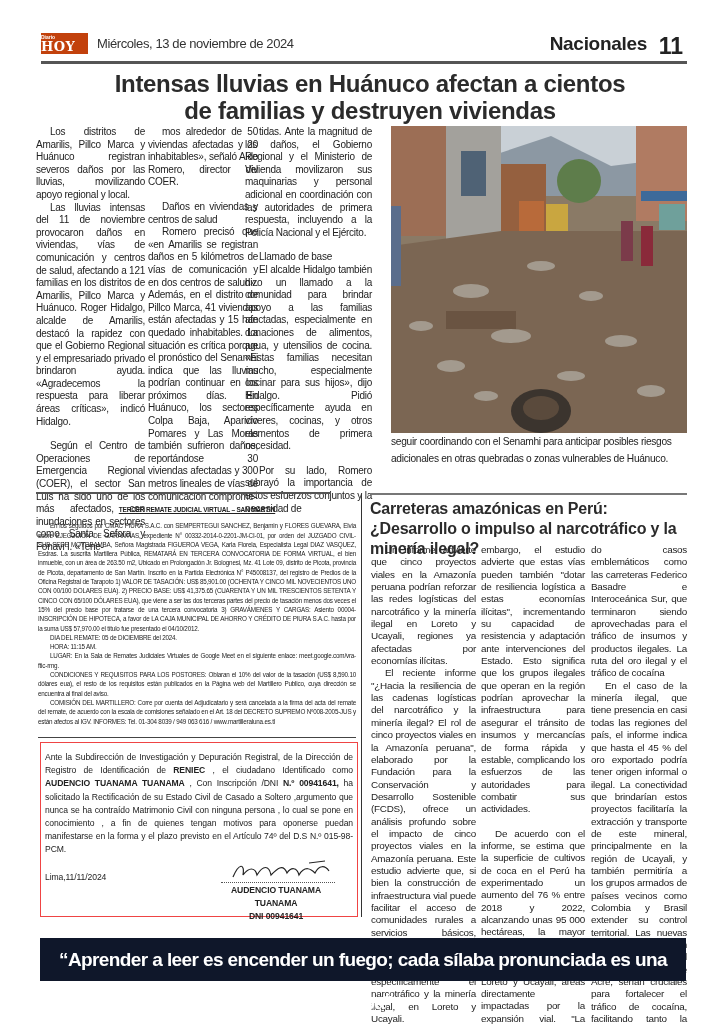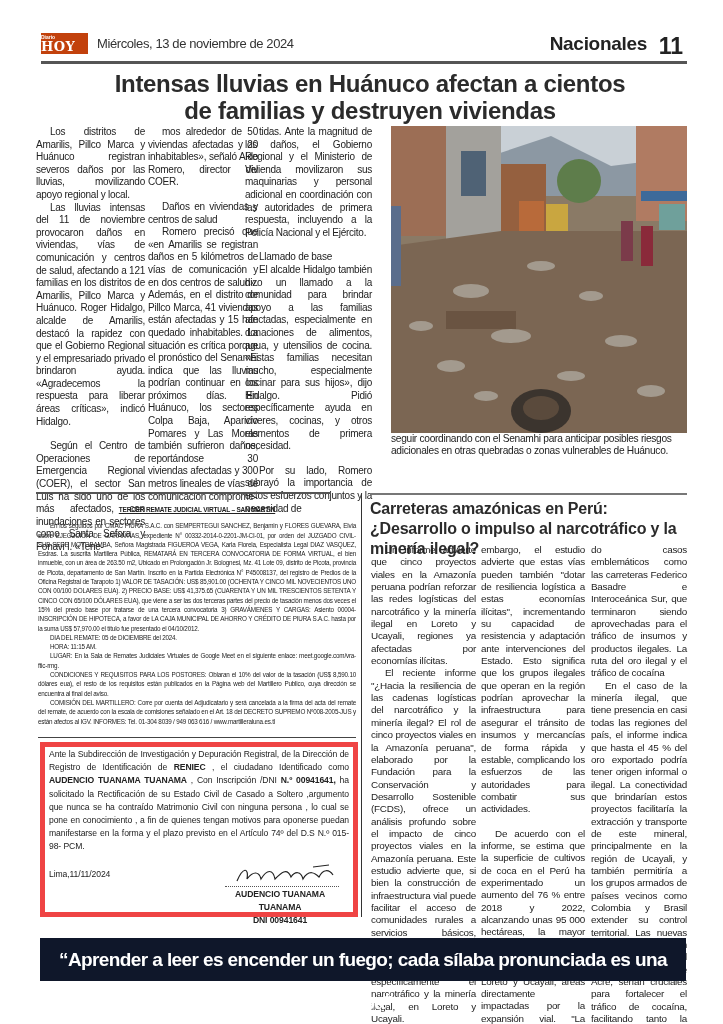--- a/index.html
+++ b/index.html
@@ -20,35 +20,35 @@
   .col { position: absolute; font-size: 10px; line-height: 12.6px; text-align: justify; letter-spacing: -0.25px; color: #222; }
   .col p { text-indent: 14px; }
   .col p.gap { margin-top: 12px; }
   .col p.sub { text-indent: 14px; }
   .c1 { left: 36px; top: 126px; width: 109px; }
   .c2 { left: 148px; top: 126px; width: 110px; }
   .c3 { left: 245px; top: 126px; width: 127px; }
 
   .photo { position: absolute; left: 391px; top: 126px; width: 296px; height: 307px; overflow: hidden; }
   .photo svg { display: block; }
-  .caption { position: absolute; left: 391px; top: 433px; width: 300px; font-size: 10.2px; line-height: 12px; letter-spacing: -0.3px; color: #222; }
+  .caption { position: absolute; left: 391px; top: 433px; width: 300px; font-size: 10.2px; line-height: 17px; letter-spacing: -0.3px; color: #222; }
 
   .rule-mid { position: absolute; left: 36px; top: 492px; width: 295px; height: 2px; background: #555; }
   .rule-mid2 { position: absolute; left: 370px; top: 493px; width: 317px; height: 2px; background: #777; }
   .vsep { position: absolute; left: 361px; top: 494px; width: 1px; height: 423px; background: #333; }
 
   .headline2 { position: absolute; left: 370px; top: 499px; width: 320px; font-size: 16px; font-weight: bold; line-height: 20px; color: #2b2b2b; letter-spacing: -0.2px; }
 
   .notice { position: absolute; left: 38px; top: 505px; width: 318px; font-size: 6.3px; line-height: 9.3px; color: #222; letter-spacing: -0.2px; text-align: justify; }
   .notice .ntitle { text-align: center; font-weight: bold; text-decoration: underline; margin-bottom: 7px; font-size: 6.5px; }
   .notice p { text-indent: 12px; }
 
   .rule-notice { position: absolute; left: 38px; top: 737px; width: 318px; height: 1px; background: #444; }
 
-  .edict { position: absolute; left: 40px; top: 742px; width: 318px; height: 175px; border: 5px solid #ef4444; padding: 1px 4px; font-size: 8.6px; line-height: 13.2px; color: #222; text-align: justify; letter-spacing: -0.1px; }
+  .edict { position: absolute; left: 40px; top: 742px; width: 318px; height: 175px; border: 1px solid #ef4444; padding: 8px 4px; font-size: 8.6px; line-height: 13.2px; color: #222; text-align: justify; letter-spacing: -0.1px; }
   .edict .date2 { margin-top: 14px; }
   .sigblock { position: absolute; left: 170px; top: 122px; width: 130px; text-align: center; font-size: 8.6px; font-weight: bold; line-height: 13px; }
   .sigline { height: 18px; border-bottom: 1px dotted #555; margin: 0 6px 1px 10px; position: relative; }
   .sigline svg { position: absolute; left: 8px; top: -6px; }
 
   .c4 { left: 371px; top: 544px; width: 105px; font-size: 9.9px; line-height: 12.35px; }
   .c5 { left: 481px; top: 544px; width: 104px; font-size: 9.9px; line-height: 12.35px; }
   .c6 { left: 591px; top: 544px; width: 96px; font-size: 9.9px; line-height: 12.35px; }
 
   .quote-bar { position: absolute; left: 40px; top: 938px; width: 646px; height: 43px; background: #0f172a; color: #fff; font-size: 19px; font-weight: bold; line-height: 43px; text-align: center; letter-spacing: -0.6px; }

